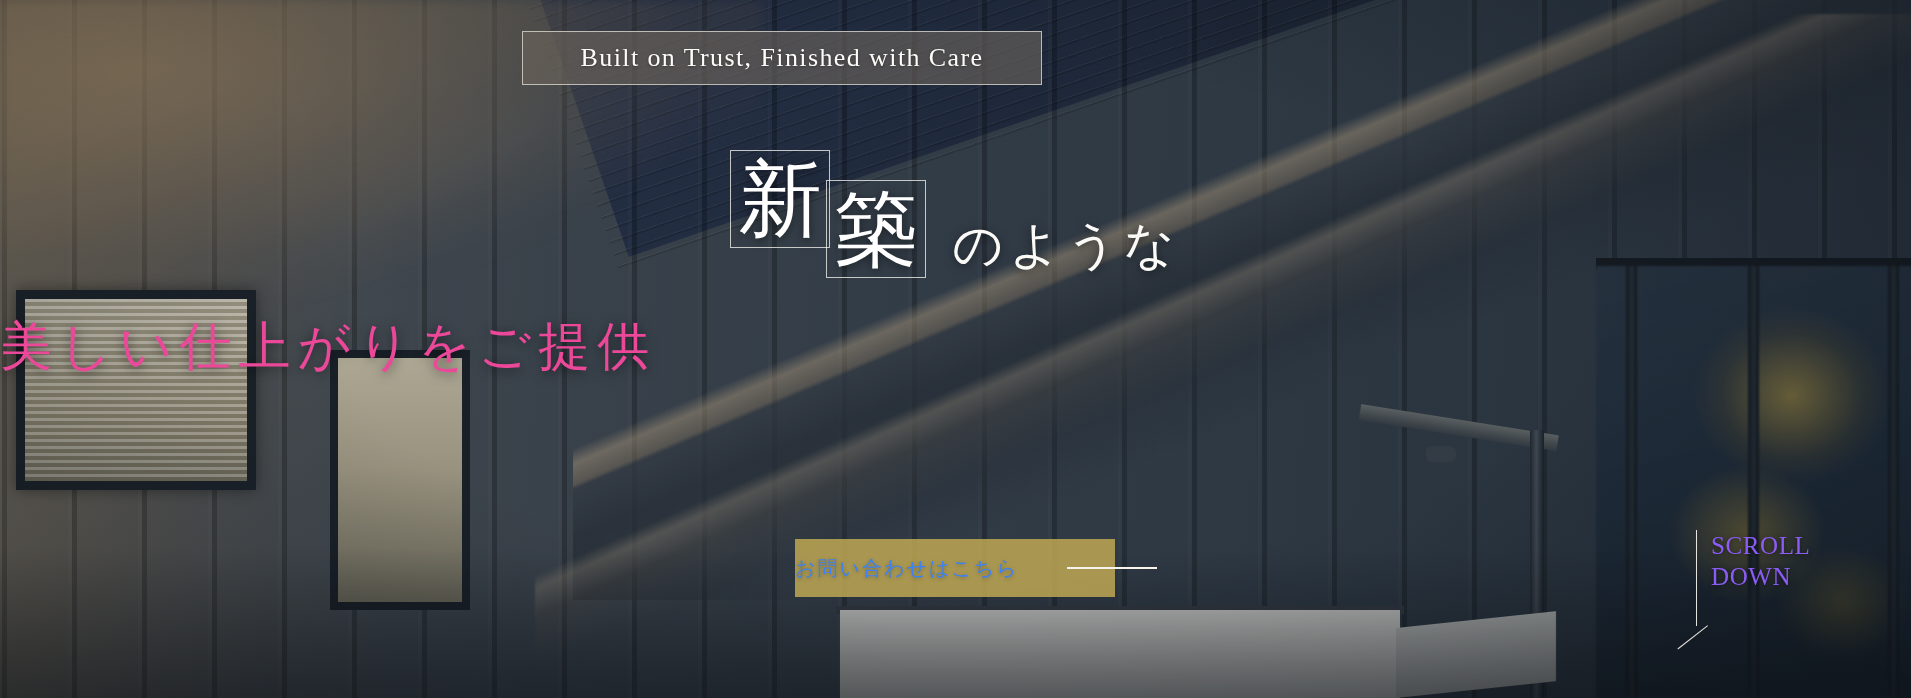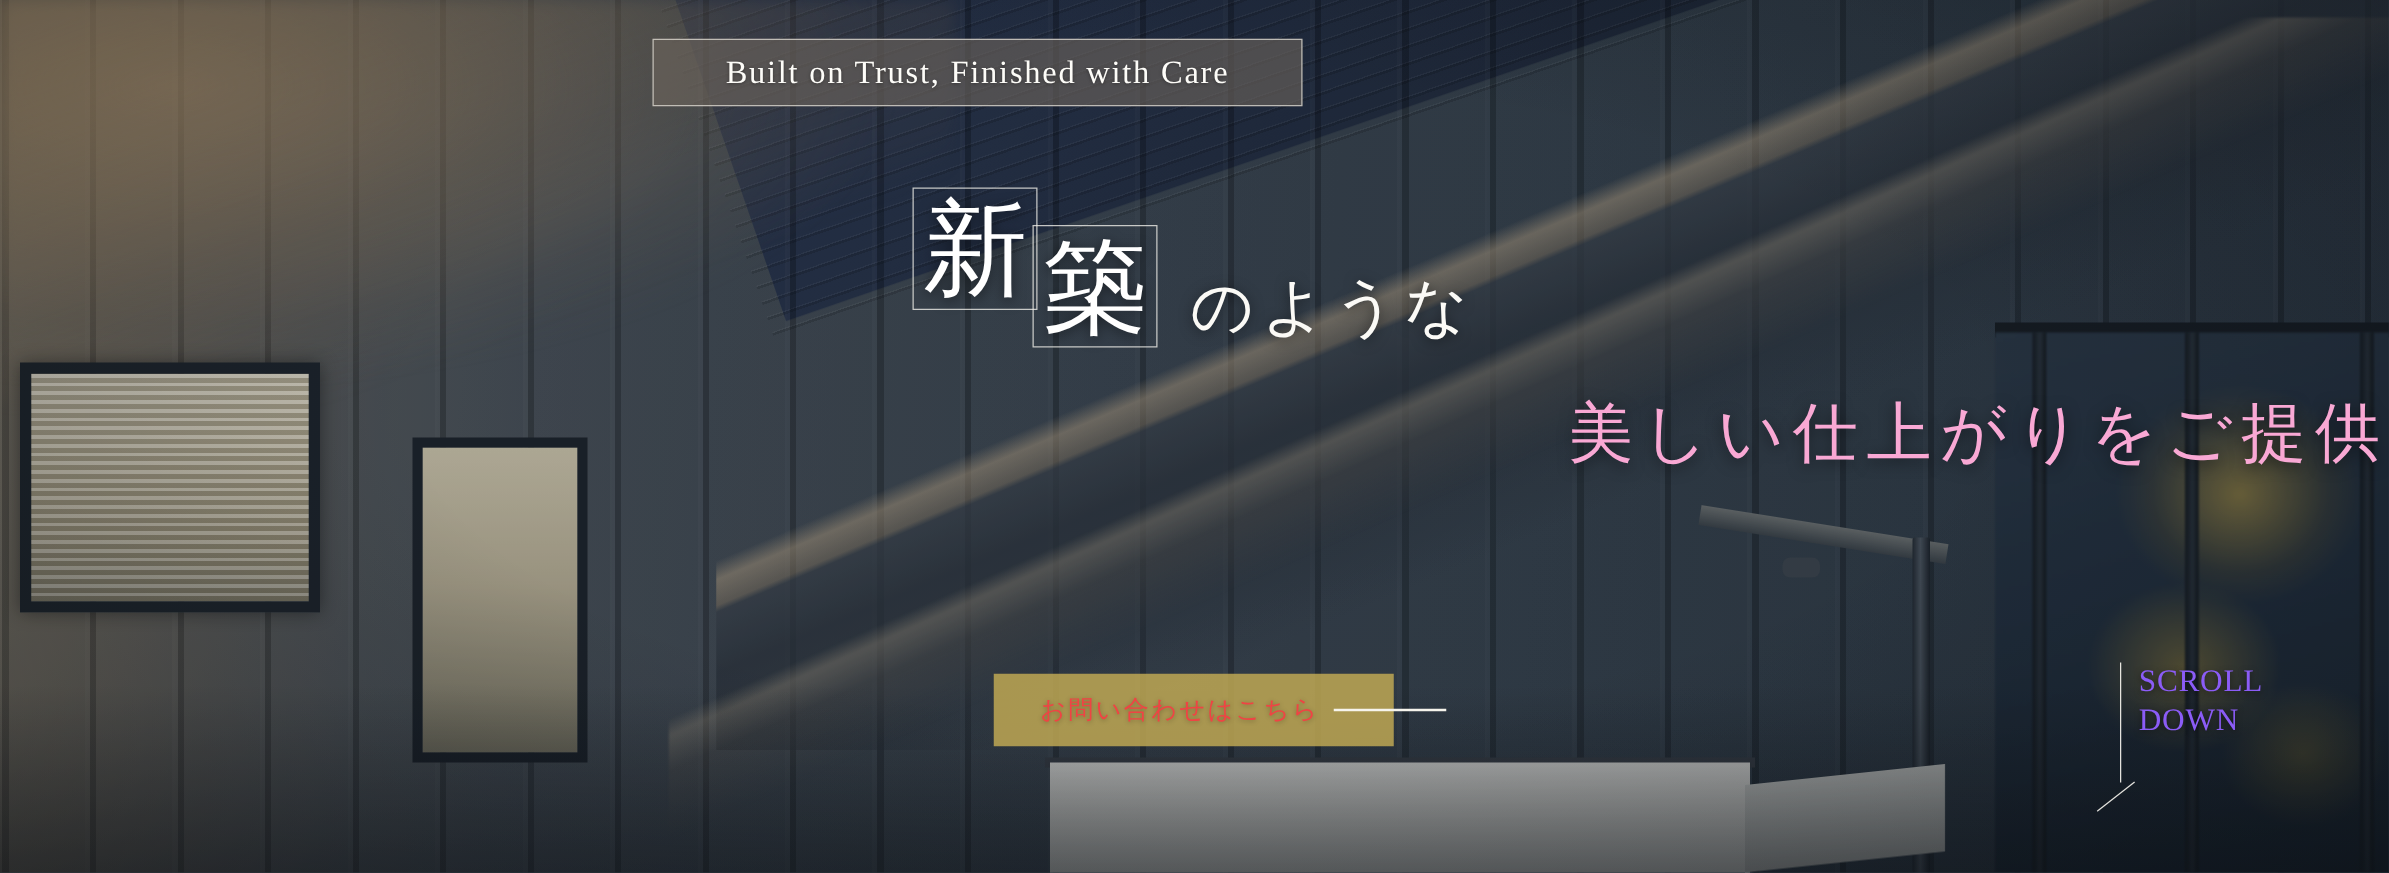--- a/index.html
+++ b/index.html
@@ -189,36 +189,36 @@
     text-shadow:0 2px 10px rgba(0,0,0,.5);
   }
   .kanji-suffix{
     align-self:flex-start; margin-top:62px; margin-left:26px;
     color:#fbfaf6; font-size:50px; letter-spacing:6px;
     font-family:"DejaVu Serif","Liberation Serif",serif;
     text-shadow:0 2px 10px rgba(0,0,0,.5);
   }
 
   .subheadline{
-    position:absolute; left:0; top:312px; width:1911px; text-align:right;
-    color:#f9a8d4; font-size:52px; letter-spacing:7px;
+    position:absolute; left:0; top:312px; width:1911px; text-align:left;
+    color:#ec4899; font-size:52px; letter-spacing:7px;
     font-family:"DejaVu Serif","Liberation Serif",serif;
     text-shadow:0 2px 12px rgba(0,0,0,.55);
   }
 
   .cta-wrap{ position:absolute; left:795px; top:539px; }
   .cta{
     position:relative; display:flex; align-items:center;
     width:320px; height:58px;
     background:rgba(196,172,84,.82);
     text-decoration:none;
   }
   .cta-label{
     position:absolute; left:0; right:0; top:50%; transform:translateY(-50%);
-    text-align:center; color:#ef4444; font-size:20px; letter-spacing:2px;
+    text-align:left; color:#3b82f6; font-size:20px; letter-spacing:2px;
     font-family:"DejaVu Serif","Liberation Serif",serif;
     text-shadow:0 1px 4px rgba(0,0,0,.3);
     padding-right:22px;
   }
   .cta-arrow{
     position:absolute; left:272px; top:50%; width:90px; height:2px;
     background:#f6f4ec; transform:translateY(-50%);
   }
 
   .scroll-ind{ position:absolute; left:1696px; top:530px; display:flex; }

